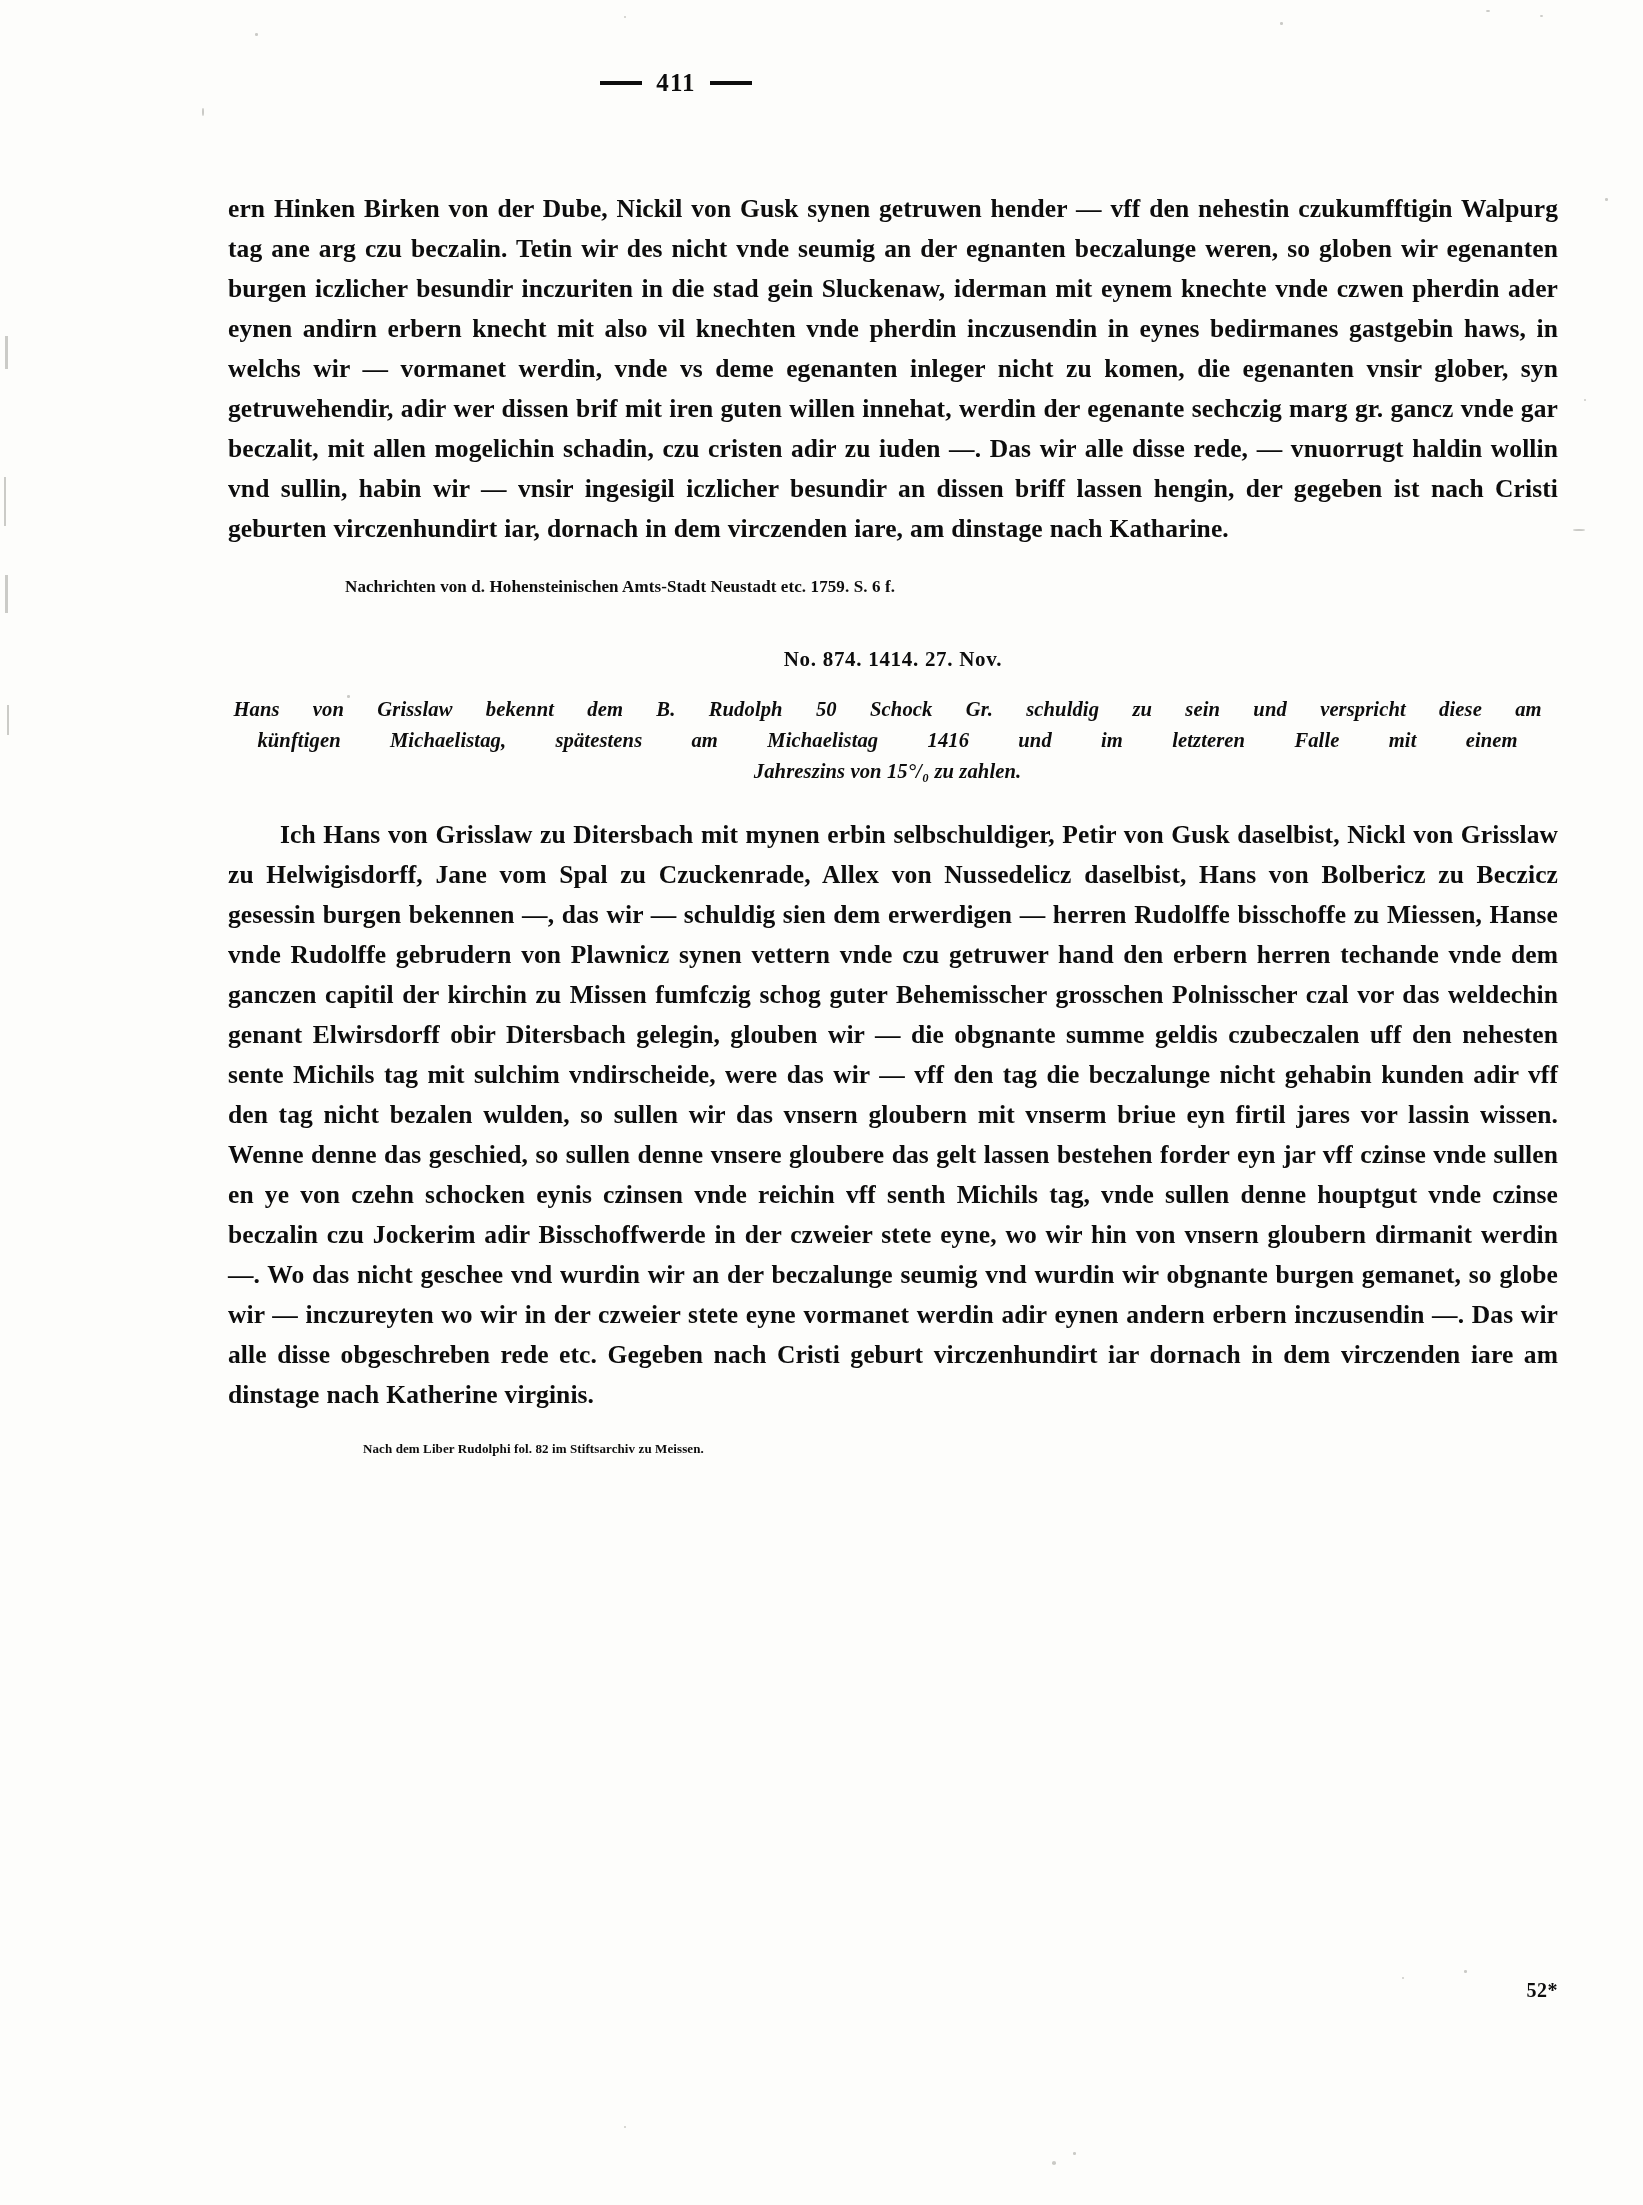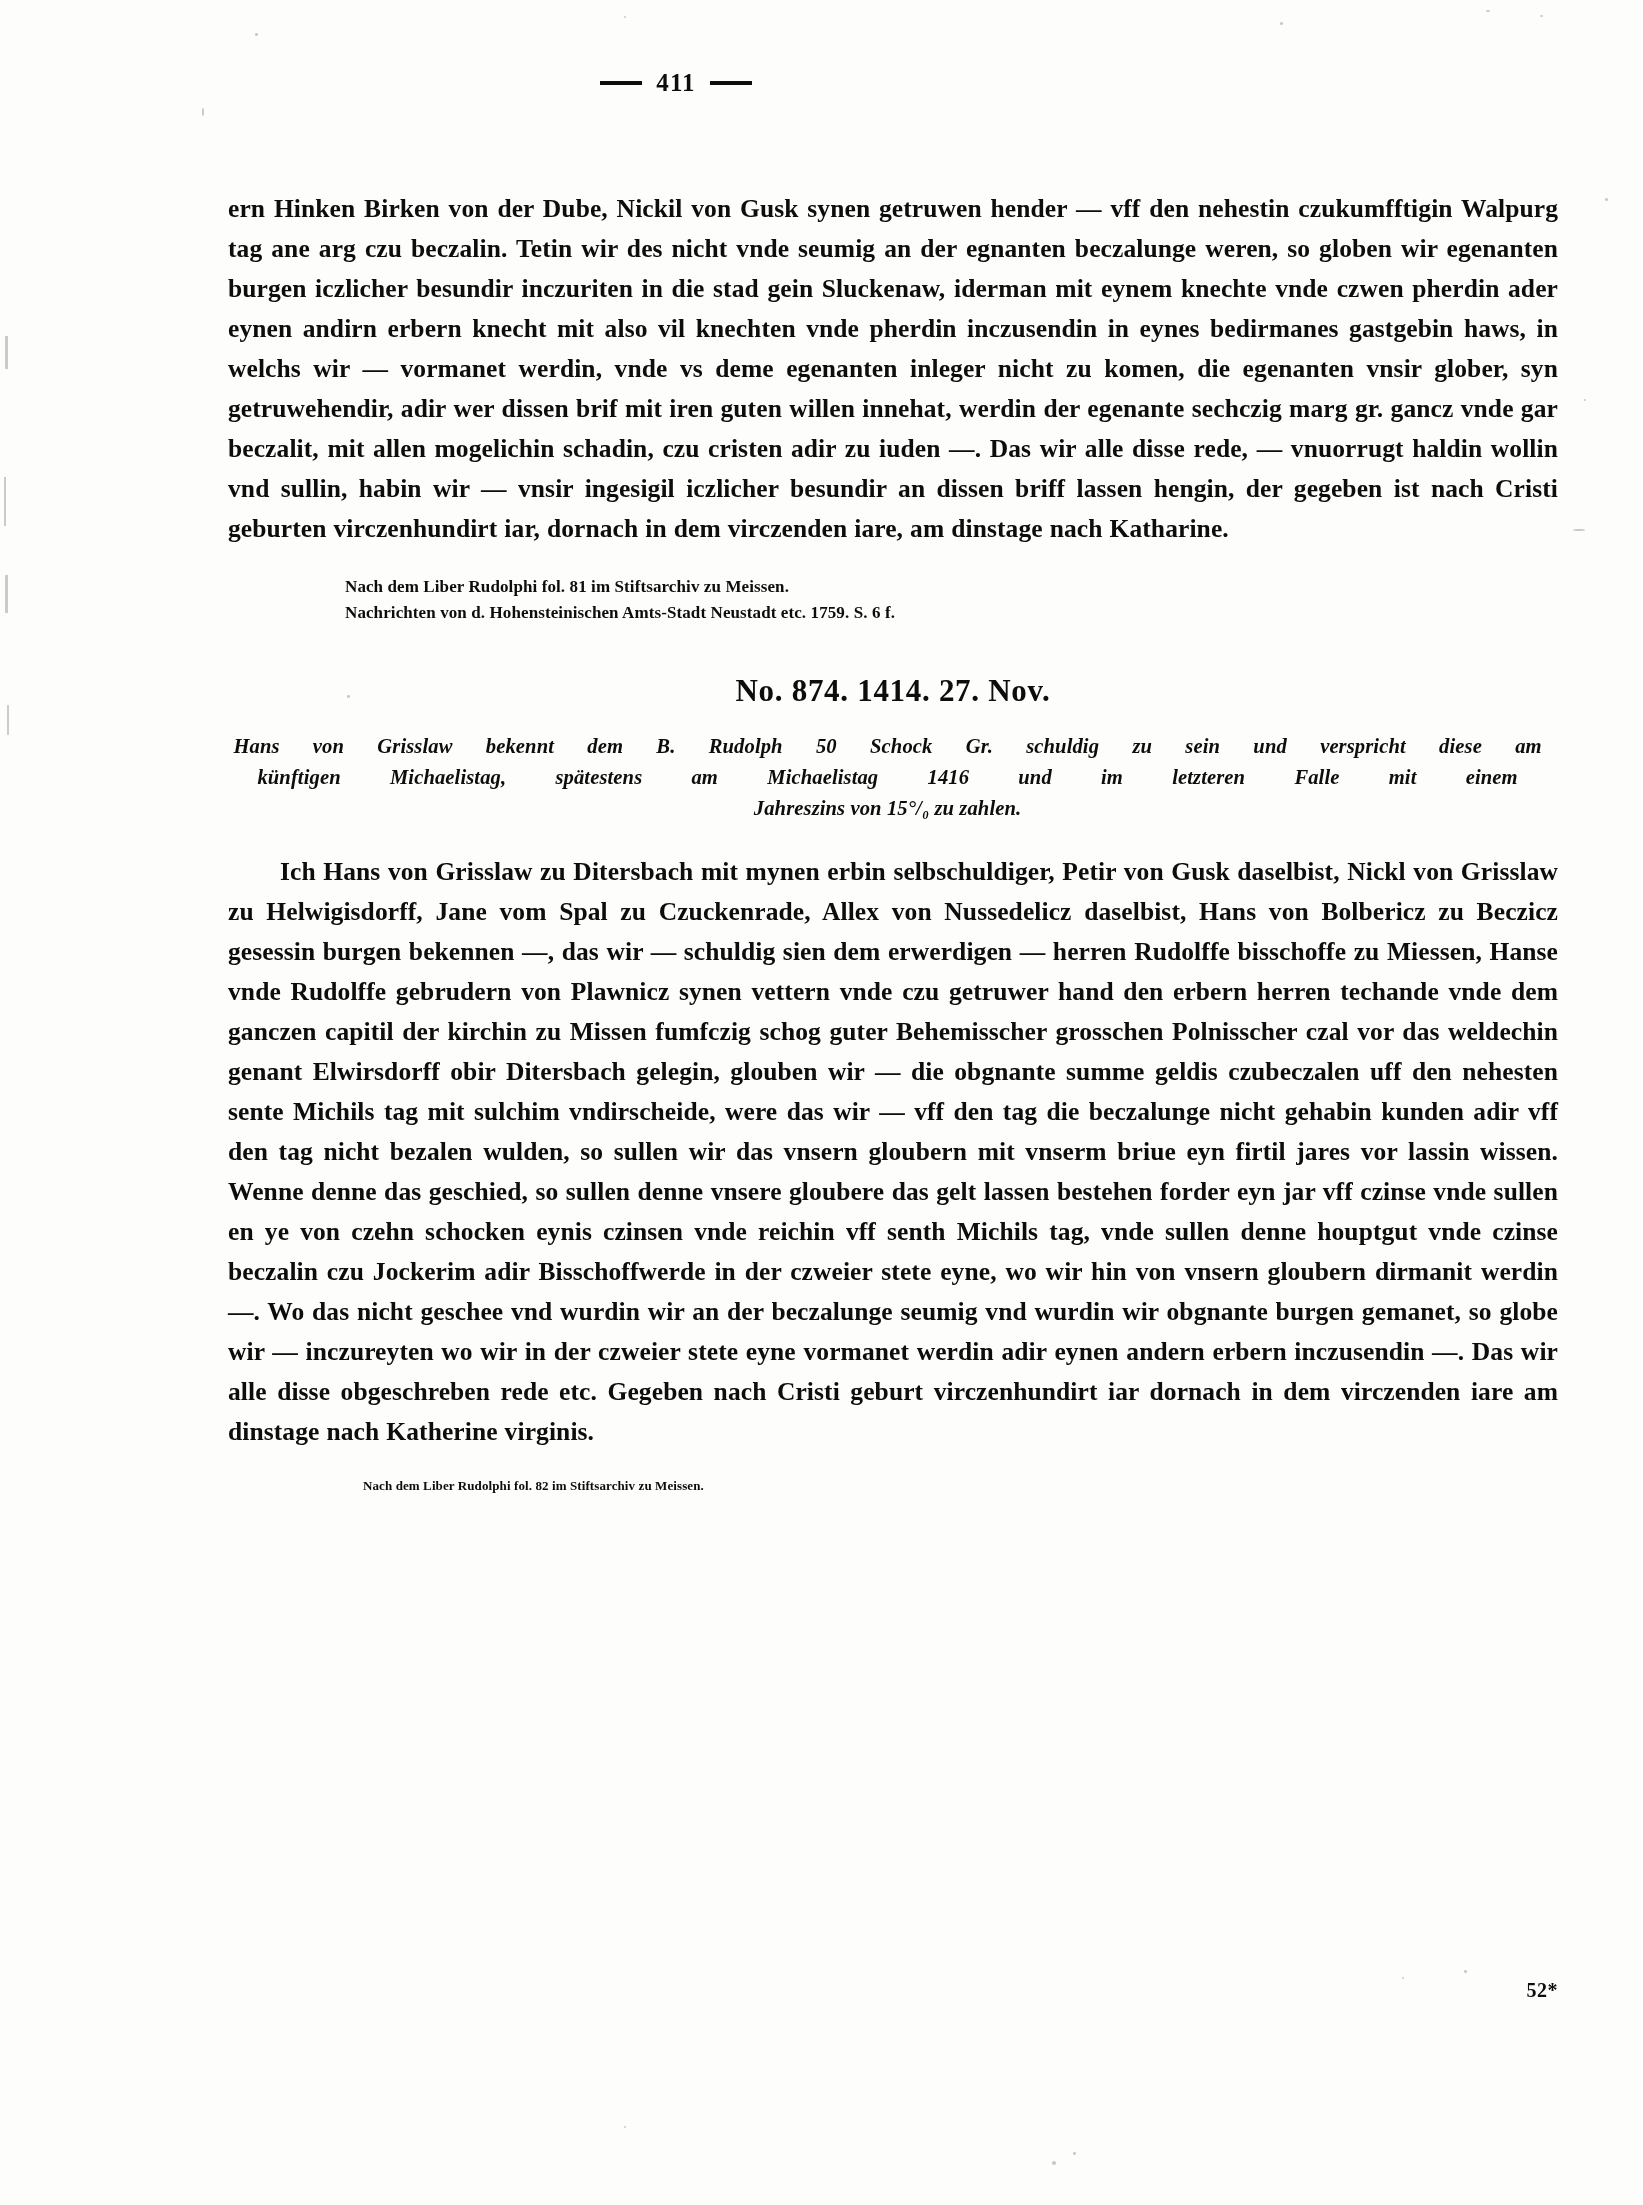--- a/index.html
+++ b/index.html
@@ -78,21 +78,21 @@
     line-height: 26px;
     font-weight: bold;
     letter-spacing: 0.1px;
   }
   .sources .src-line { white-space: nowrap; }
 
   
   .doc-heading {
     margin-top: 47px;
     text-align: center;
-    font-size: 31px;
+    font-size: 21px;
     font-weight: bold;
     letter-spacing: 0.7px;
   }
 
   
   .regest {
     margin-top: 22px;
     padding: 0 16.3px 0 5.4px;
     font-size: 20.6px;
     line-height: 31px;
@@ -167,21 +167,20 @@
 
   <div class="running-head">
     <span class="rule"></span><span>411</span><span class="rule"></span>
   </div>
 
   <div class="column">
 
     <p class="charter">ern Hinken Birken von der Dube, Nickil von Gusk synen getruwen hender — vff den nehestin czukumfftigin Walpurg tag ane arg czu beczalin. Tetin wir des nicht vnde seumig an der egnanten beczalunge weren, so globen wir egenanten burgen iczlicher besundir inczuriten in die stad gein Sluckenaw, iderman mit eynem knechte vnde czwen pherdin ader eynen andirn erbern knecht mit also vil knechten vnde pherdin inczusendin in eynes bedirmanes gastgebin haws, in welchs wir — vormanet werdin, vnde vs deme egenanten inleger nicht zu komen, die egenanten vnsir glober, syn getruwehendir, adir wer dissen brif mit iren guten willen innehat, werdin der egenante sechczig marg gr. gancz vnde gar beczalit, mit allen mogelichin schadin, czu cristen adir zu iuden —. Das wir alle disse rede, — vnuorrugt haldin wollin vnd sullin, habin wir — vnsir ingesigil iczlicher besundir an dissen briff lassen hengin, der gegeben ist nach Cristi geburten virczenhundirt iar, dornach in dem virczenden iare, am dinstage nach Katharine.</p>
 
     <div class="sources">
-      <div class="src-line">Nach dem Liber Rudolphi fol. 81 im Stiftsarchiv zu Meissen.</div>
       <div class="src-line">Nachrichten von d. Hohensteinischen Amts-Stadt Neustadt etc. 1759. S. 6 f.</div>
     </div>
 
     <div class="doc-heading">No. 874.  1414.  27. Nov.</div>
 
     <div class="regest">
       <span class="ln ln-1">Hans von Grisslaw bekennt dem B. Rudolph 50 Schock Gr. schuldig zu sein und verspricht diese am</span>
       <span class="ln ln-2">künftigen Michaelistag, spätestens am Michaelistag 1416 und im letzteren Falle mit einem</span>
       <span class="ln ln-3"><span>Jahreszins von 15</span><span class="pct">°/₀</span> <span>zu zahlen.</span></span>
     </div>

